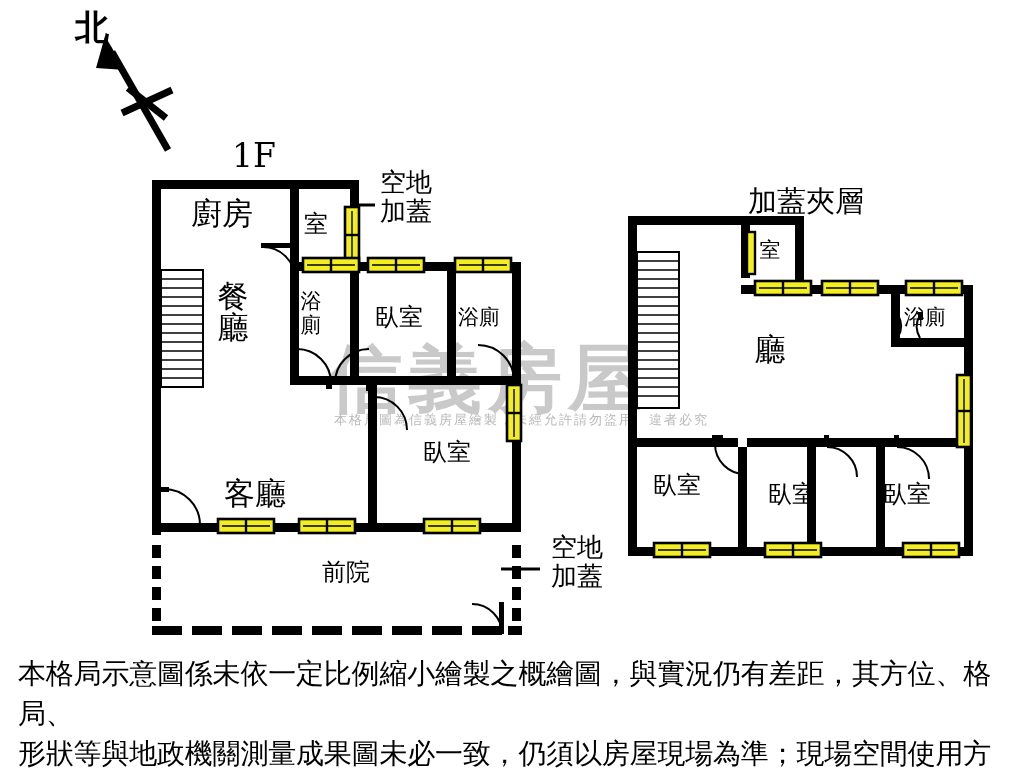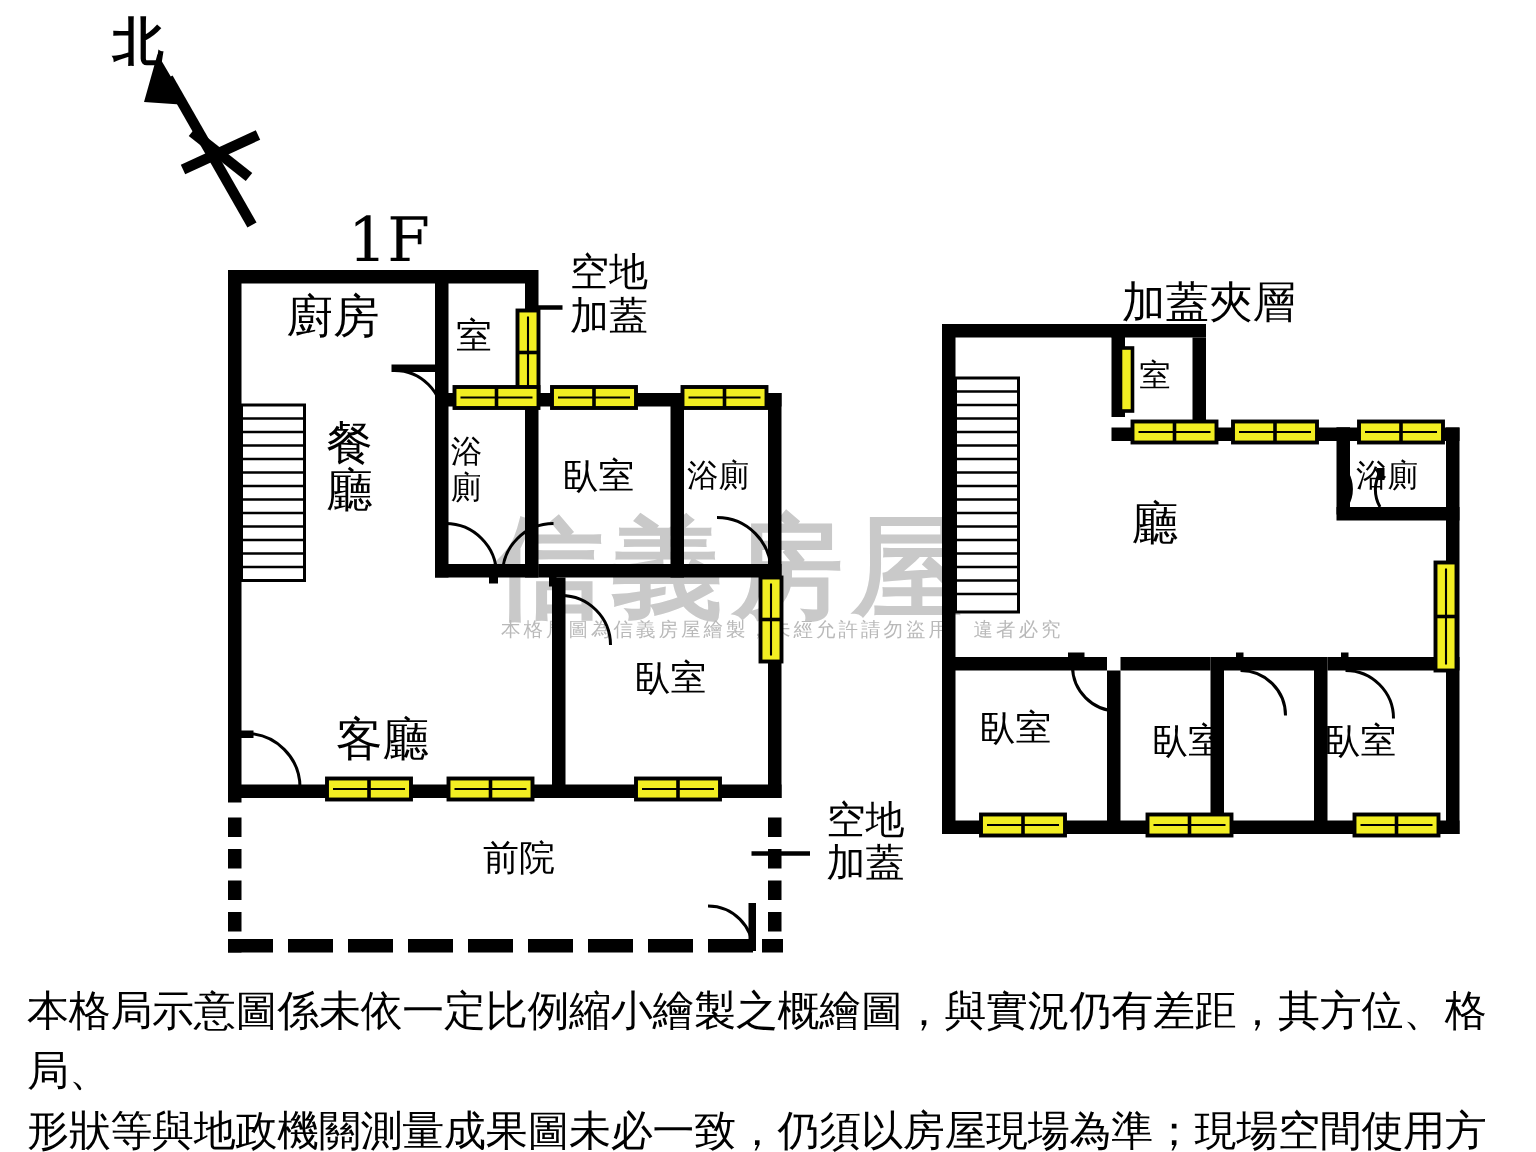--- a/index.html
+++ b/index.html
@@ -35,21 +35,21 @@
     line-height: 1.0;
     text-align: center;
     letter-spacing: 0px;
   }
   .lbl-xl { font-size: 31px; }
   .lbl-lg { font-size: 26px; }
   .lbl-md { font-size: 24px; }
   .lbl-sm { font-size: 21px; }
   .title-1f {
     position: absolute;
-    font-size: 41px;
+    font-size: 33px;
     font-family: "DejaVu Serif", "Liberation Serif", serif;
     color: #000;
   }
   .title-north {
     position: absolute;
     font-size: 34px;
     font-weight: bold;
     font-family: "DejaVu Sans", sans-serif;
     color: #000;
   }
@@ -316,21 +316,21 @@
         <path d="M897 447 A 32 32 0 0 1 929 479"></path>
         <rect x="894" y="435" width="5" height="11" fill="#000" stroke="none"></rect>
       </g>
     </g>
   </svg>
 
   <div class="title-north" style="left:75px; top:5px;">北</div>
 
   <div class="title-1f" style="left:232px; top:136px;">1F</div>
 
-  <div class="room-label lbl-xl" style="left:186px; top:198px; width:72px;font-family:Liberation Mono, monospace;">廚房</div>
+  <div class="room-label lbl-xl" style="left:186px; top:198px; width:72px;">廚房</div>
   <div class="room-label lbl-xl" style="left:214px; top:281px; width:38px;">餐
 廳</div>
   <div class="room-label lbl-md" style="left:303px; top:212px; width:26px;">室</div>
   <div class="room-label lbl-sm" style="left:299px; top:290px; width:24px; line-height:1.12;">浴
 廁</div>
   <div class="room-label lbl-md" style="left:373px; top:305px; width:52px;">臥室</div>
   <div class="room-label lbl-sm" style="left:456px; top:307px; width:46px;">浴廁</div>
   <div class="room-label lbl-xl" style="left:219px; top:442px; width:72px;margin-top:36px;">客廳</div>
   <div class="room-label lbl-md" style="left:421px; top:440px; width:52px;">臥室</div>
   <div class="room-label lbl-md" style="left:320px; top:560px; width:52px;">前院</div>

